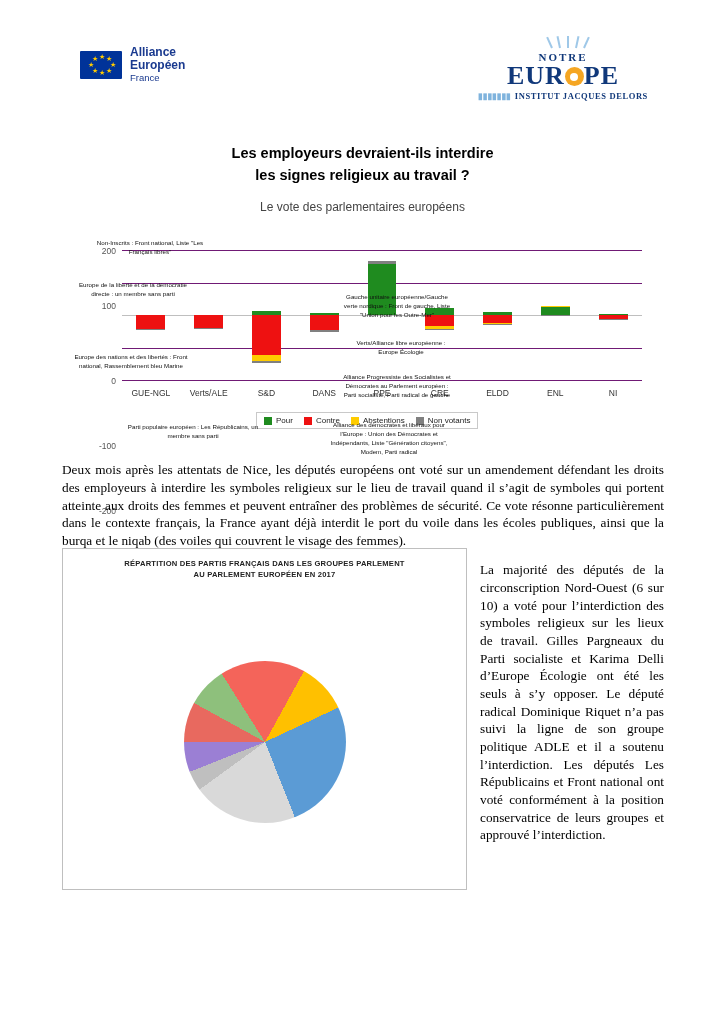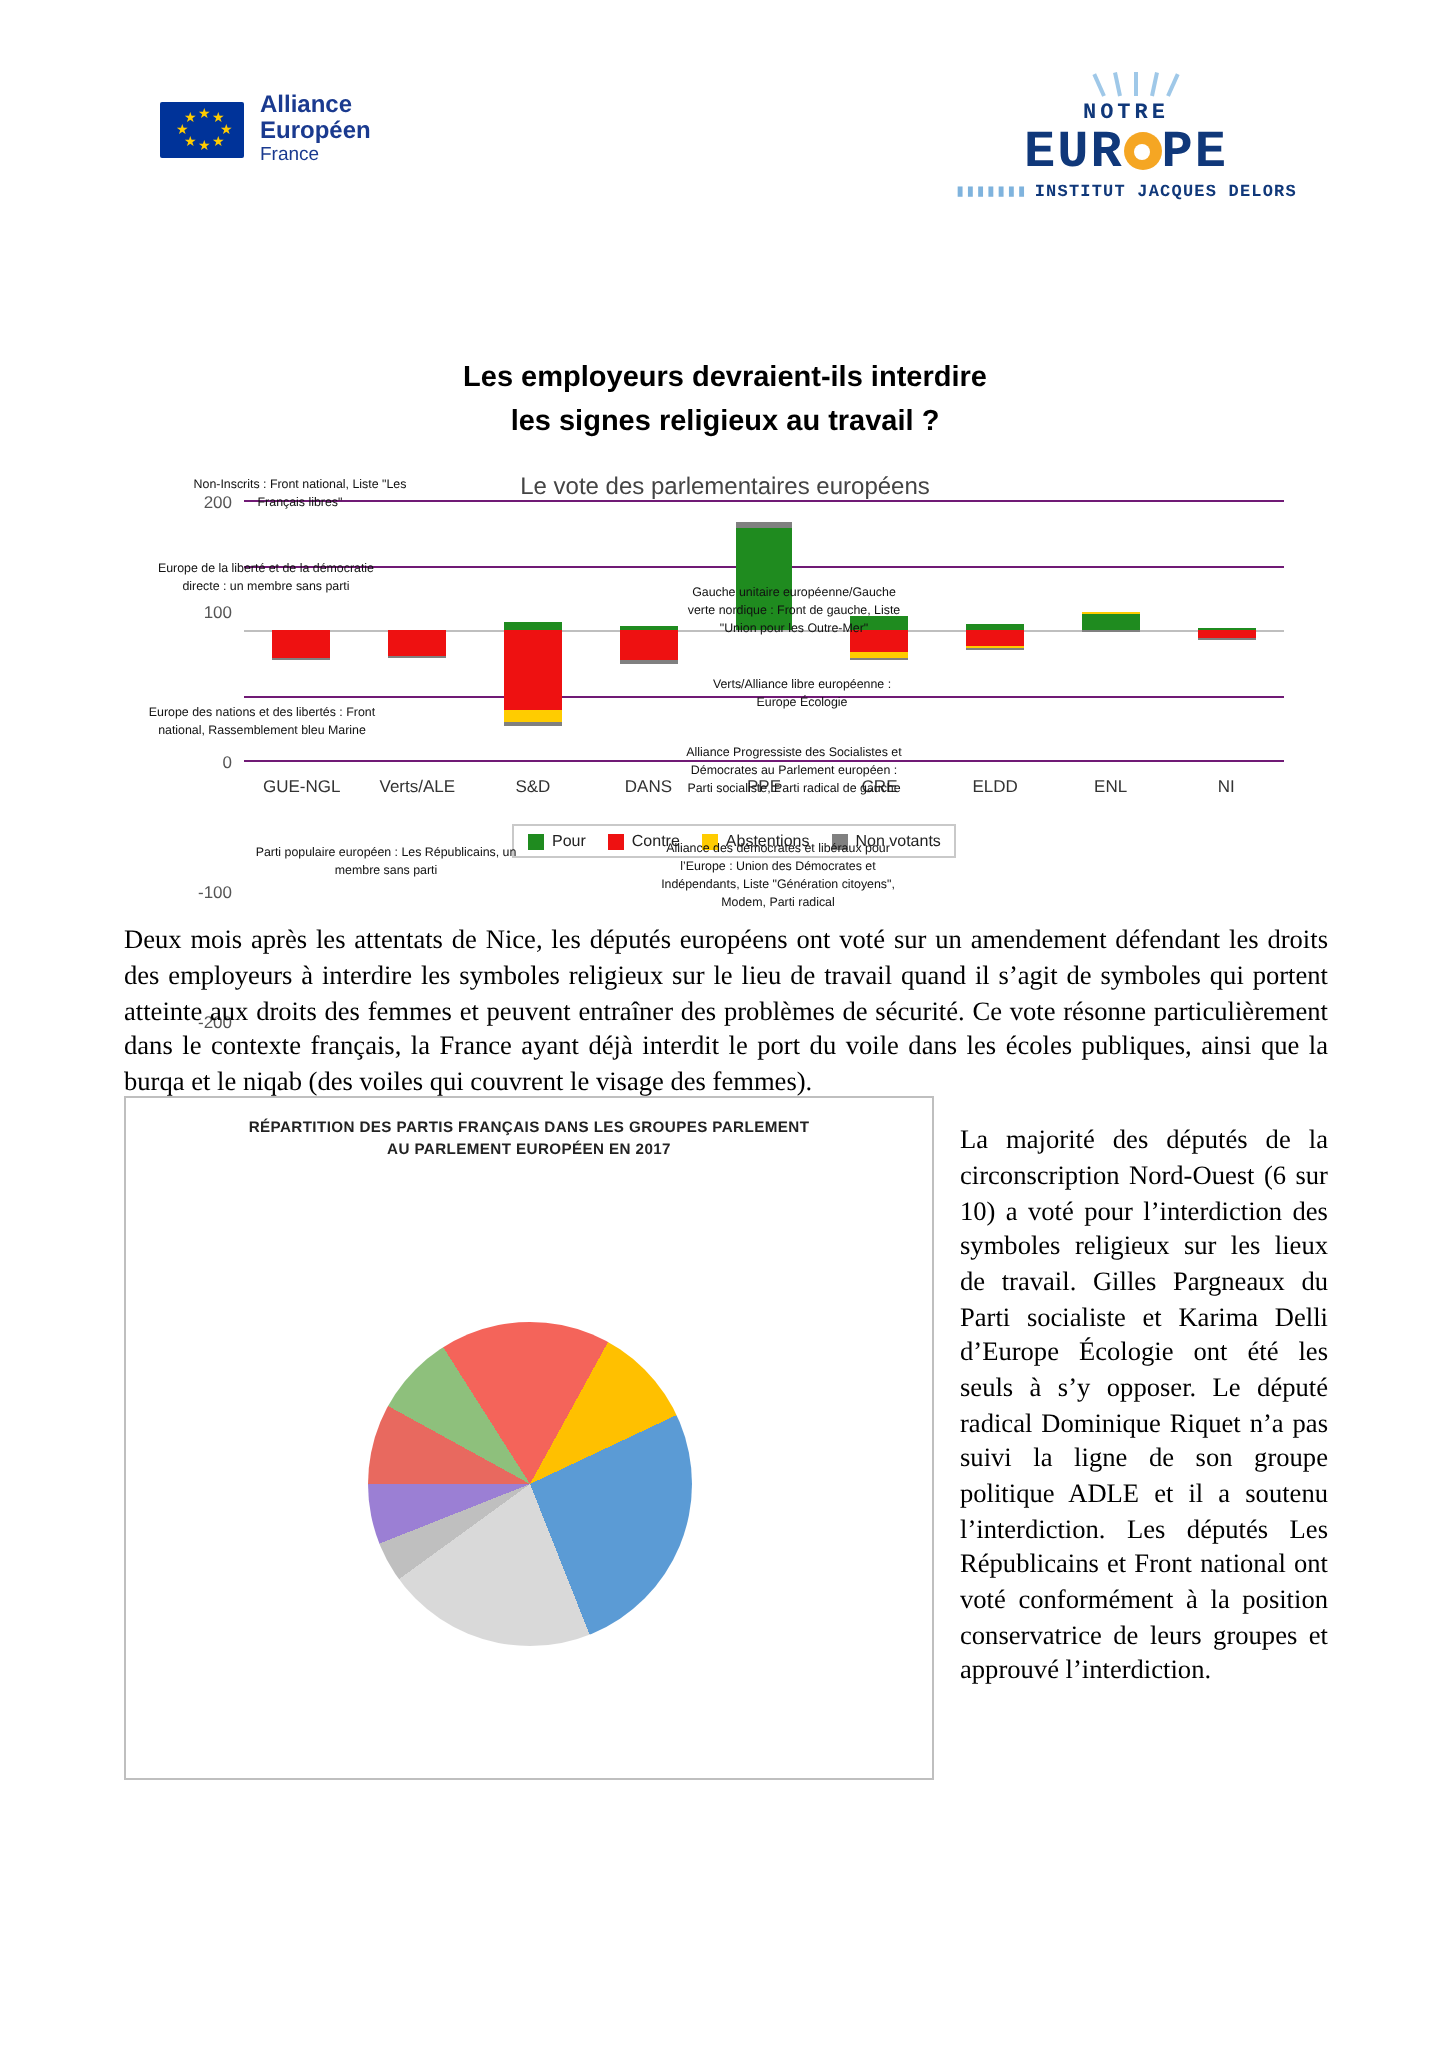--- a/index.html
+++ b/index.html
@@ -57,21 +57,21 @@
   .me-text .l1 { font-size: 12px; font-weight: bold; }
   .me-text .l2 { font-size: 12px; font-weight: bold; }
   .me-text .l3 { font-size: 9.5px; font-weight: normal; }
 
   .logo-ne {
     position: absolute;
     right: 72px;
     top: 0px;
     width: 180px;
     text-align: center;
-    font-family: Liberation Mono, monospace;
+    font-family: Liberation Serif, serif;
   }
   .ne-rays {
     position: relative;
     height: 14px;
   }
   .ne-rays i {
     position: absolute;
     top: 0;
     width: 2px;
     height: 12px;
@@ -125,21 +125,20 @@
     color: #7fb3dd;
   }
 
   
   .title-block {
     position: absolute;
     top: 142px;
     left: 0;
     width: 725px;
     text-align: center;
-    margin-top: 36px;
   }
   .title-line {
     font-family: "Liberation Sans", sans-serif;
     font-size: 14.5px;
     font-weight: bold;
     color: #000;
     line-height: 1.55;
   }
   .subtitle {
     font-family: "Liberation Sans", sans-serif;

